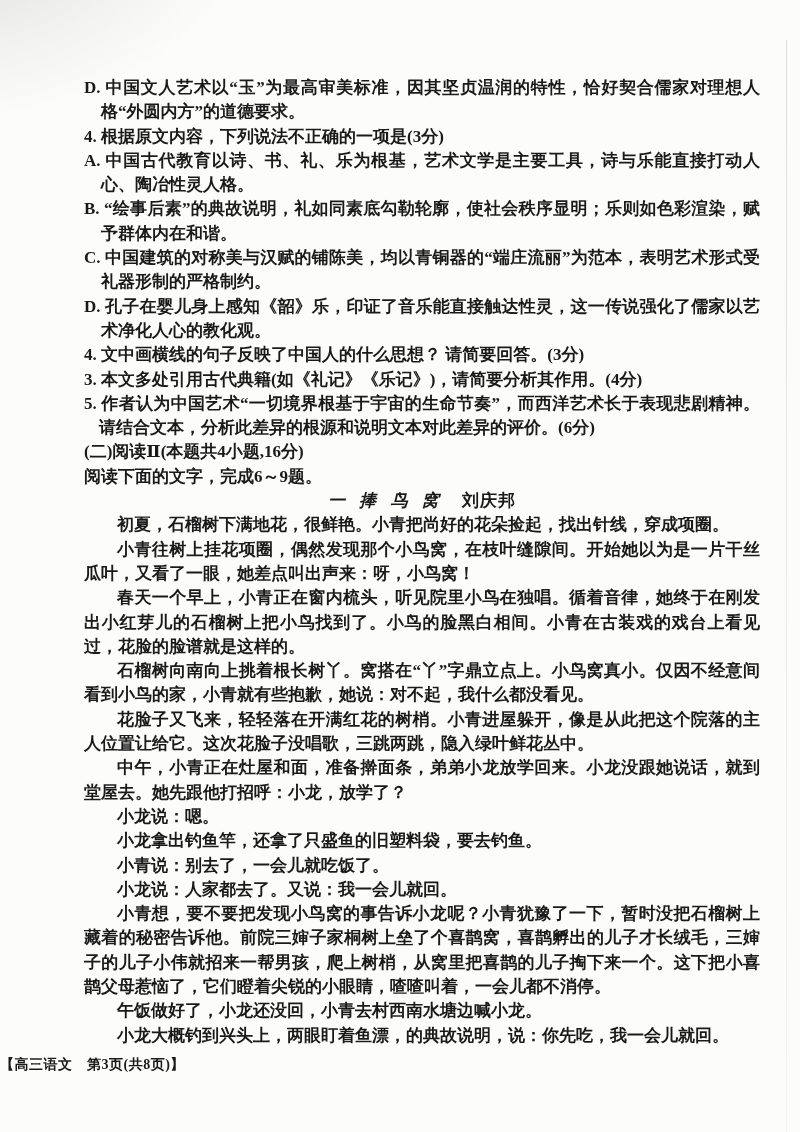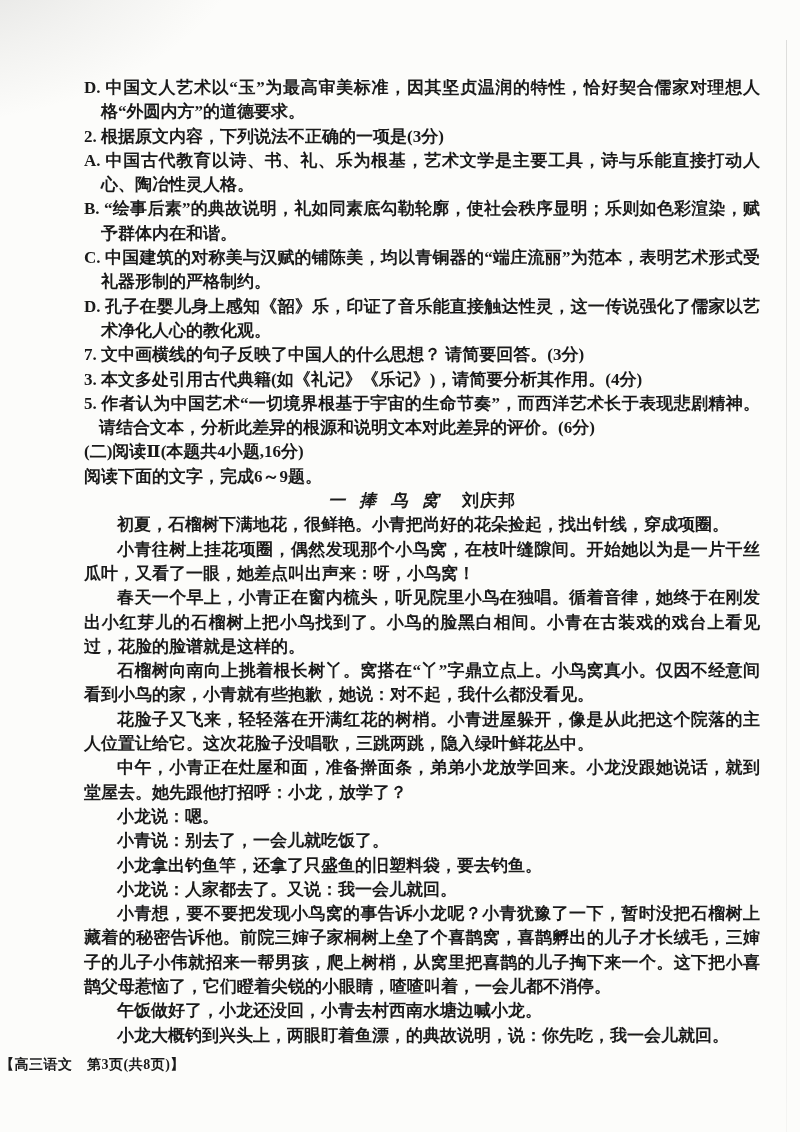--- a/index.html
+++ b/index.html
@@ -61,47 +61,47 @@
 <body>
 
 <div class="page">
   <div class="scan-shadow"></div>
   <div class="page-edge-line"></div>
 
   <div class="content">
 
     <div class="opt">D. 中国文人艺术以“玉”为最高审美标准，因其坚贞温润的特性，恰好契合儒家对理想人格“外圆内方”的道德要求。</div>
 
-    <div class="q">2. 根据原文内容，下列说法不正确的一项是(3分)</div>
+    <div class="q">4. 根据原文内容，下列说法不正确的一项是(3分)</div>
     <div class="opt">A. 中国古代教育以诗、书、礼、乐为根基，艺术文学是主要工具，诗与乐能直接打动人心、陶冶性灵人格。</div>
     <div class="opt">B. “绘事后素”的典故说明，礼如同素底勾勒轮廓，使社会秩序显明；乐则如色彩渲染，赋予群体内在和谐。</div>
     <div class="opt">C. 中国建筑的对称美与汉赋的铺陈美，均以青铜器的“端庄流丽”为范本，表明艺术形式受礼器形制的严格制约。</div>
     <div class="opt">D. 孔子在婴儿身上感知《韶》乐，印证了音乐能直接触达性灵，这一传说强化了儒家以艺术净化人心的教化观。</div>
 
-    <div class="q">7. 文中画横线的句子反映了中国人的什么思想？ 请简要回答。(3分)</div>
+    <div class="q">4. 文中画横线的句子反映了中国人的什么思想？ 请简要回答。(3分)</div>
     <div class="q">3. 本文多处引用古代典籍(如《礼记》《乐记》)，请简要分析其作用。(4分)</div>
     <div class="q">5. 作者认为中国艺术“一切境界根基于宇宙的生命节奏”，而西洋艺术长于表现悲剧精神。请结合文本，分析此差异的根源和说明文本对此差异的评价。(6分)</div>
 
     <div class="sec">(二)阅读Ⅱ(本题共4小题,16分)</div>
     <div class="instr">阅读下面的文字，完成6～9题。</div>
 
     <div class="title-line">
       <span class="passage-title">一 捧 鸟 窝</span>
       <span class="passage-author">刘庆邦</span>
     </div>
 
     <p class="para">初夏，石榴树下满地花，很鲜艳。小青把尚好的花朵捡起，找出针线，穿成项圈。</p>
     <p class="para">小青往树上挂花项圈，偶然发现那个小鸟窝，在枝叶缝隙间。开始她以为是一片干丝瓜叶，又看了一眼，她差点叫出声来：呀，小鸟窝！</p>
     <p class="para">春天一个早上，小青正在窗内梳头，听见院里小鸟在独唱。循着音律，她终于在刚发出小红芽儿的石榴树上把小鸟找到了。小鸟的脸黑白相间。小青在古装戏的戏台上看见过，花脸的脸谱就是这样的。</p>
     <p class="para">石榴树向南向上挑着根长树丫。窝搭在“丫”字鼎立点上。小鸟窝真小。仅因不经意间看到小鸟的家，小青就有些抱歉，她说：对不起，我什么都没看见。</p>
     <p class="para">花脸子又飞来，轻轻落在开满红花的树梢。小青进屋躲开，像是从此把这个院落的主人位置让给它。这次花脸子没唱歌，三跳两跳，隐入绿叶鲜花丛中。</p>
     <p class="para">中午，小青正在灶屋和面，准备擀面条，弟弟小龙放学回来。小龙没跟她说话，就到堂屋去。她先跟他打招呼：小龙，放学了？</p>
     <p class="para">小龙说：嗯。</p>
+    <p class="para">小龙拿出钓鱼竿，还拿了只盛鱼的旧塑料袋，要去钓鱼。</p>
     <p class="para">小青说：别去了，一会儿就吃饭了。</p>
-    <p class="para">小龙拿出钓鱼竿，还拿了只盛鱼的旧塑料袋，要去钓鱼。</p>
     <p class="para">小龙说：人家都去了。又说：我一会儿就回。</p>
     <p class="para">小青想，要不要把发现小鸟窝的事告诉小龙呢？小青犹豫了一下，暂时没把石榴树上藏着的秘密告诉他。前院三婶子家桐树上垒了个喜鹊窝，喜鹊孵出的儿子才长绒毛，三婶子的儿子小伟就招来一帮男孩，爬上树梢，从窝里把喜鹊的儿子掏下来一个。这下把小喜鹊父母惹恼了，它们瞪着尖锐的小眼睛，喳喳叫着，一会儿都不消停。</p>
     <p class="para">午饭做好了，小龙还没回，小青去村西南水塘边喊小龙。</p>
     <p class="para">小龙大概钓到兴头上，两眼盯着鱼漂，的典故说明，说：你先吃，我一会儿就回。</p>
   </div>
 
   <div class="footer">【高三语文　第3页(共8页)】</div>
 </div>
 
 </body></html>

